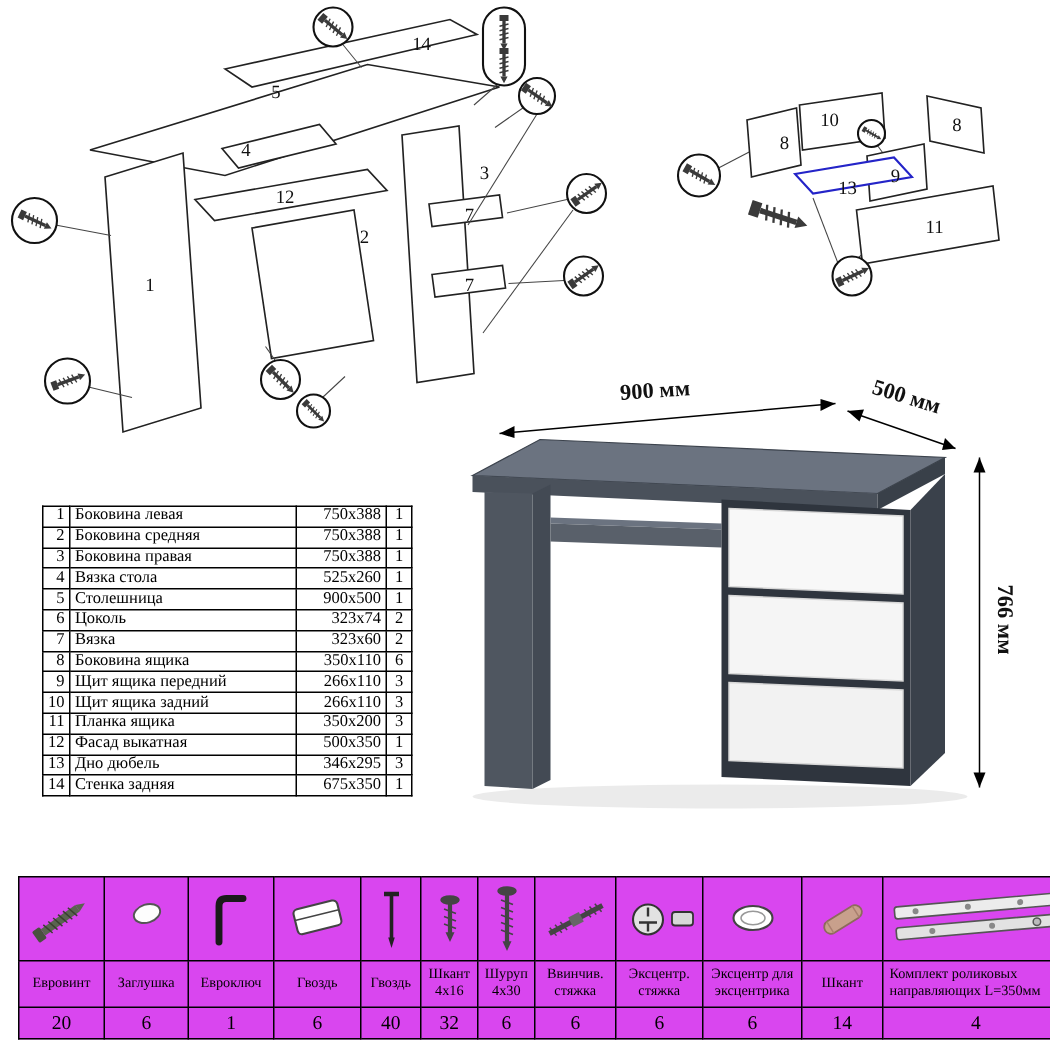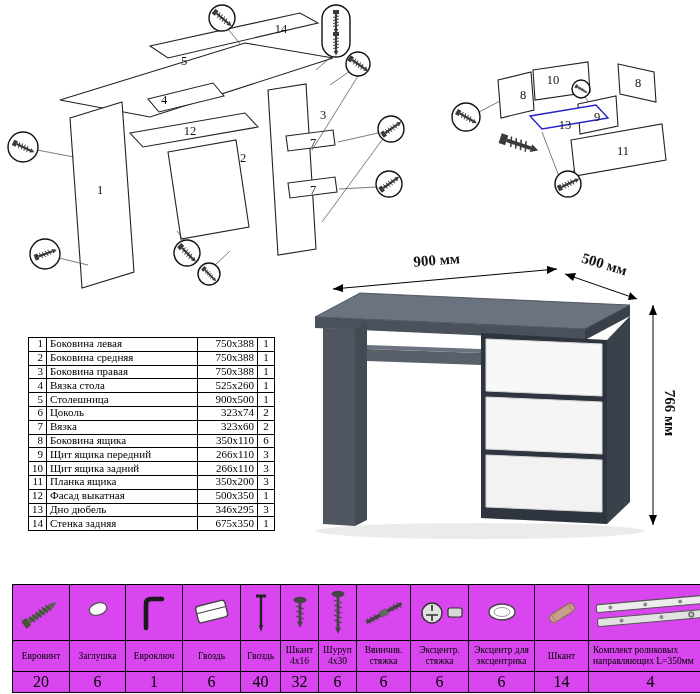--- a/index.html
+++ b/index.html
@@ -18,21 +18,21 @@
   .pc-name{width:151px}
   .pc-size{text-align:right;width:60px}
   .pc-qty{text-align:center;width:17px}
   .hw-title{position:absolute;top:558px;left:0;width:700px;text-align:center;font-size:17.5px}
   .hw-table{position:absolute;left:12px;top:584px;width:700px;border-collapse:collapse;table-layout:fixed;background:#d946ef}
   .hw-table td{border:1px solid #000;overflow:hidden;vertical-align:middle;text-align:center}
   .hw-icons td{height:56px}
   .hw-icons svg{display:block;margin:0 auto}
   .hw-names td{font-size:9.5px;line-height:1.12;height:31px;padding:1px 2px}
   .hw-names td.left{text-align:left;padding-left:4px}
-  .hw-qty td{font-size:16px;height:21px}
+  .hw-qty td{font-size:13px;height:21px}
 </style>
 </head>
 <body>
 
 <div class="sheet">
 
   <svg class="diag-left" width="440" height="335" viewBox="0 0 440 335">
     <defs>
       <g id="fastL">
         <rect x="-11" y="-3" width="4" height="6" fill="#3a3a3a"></rect>

